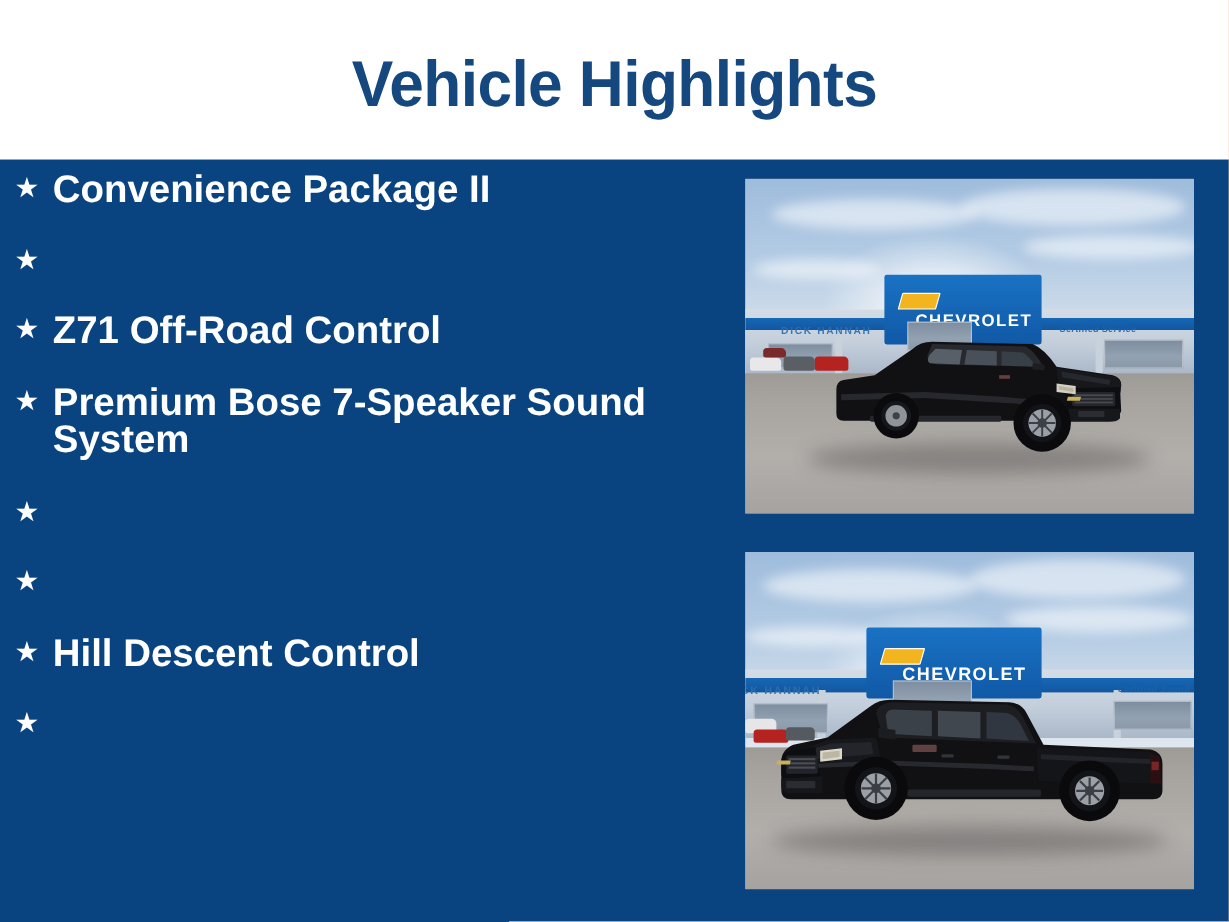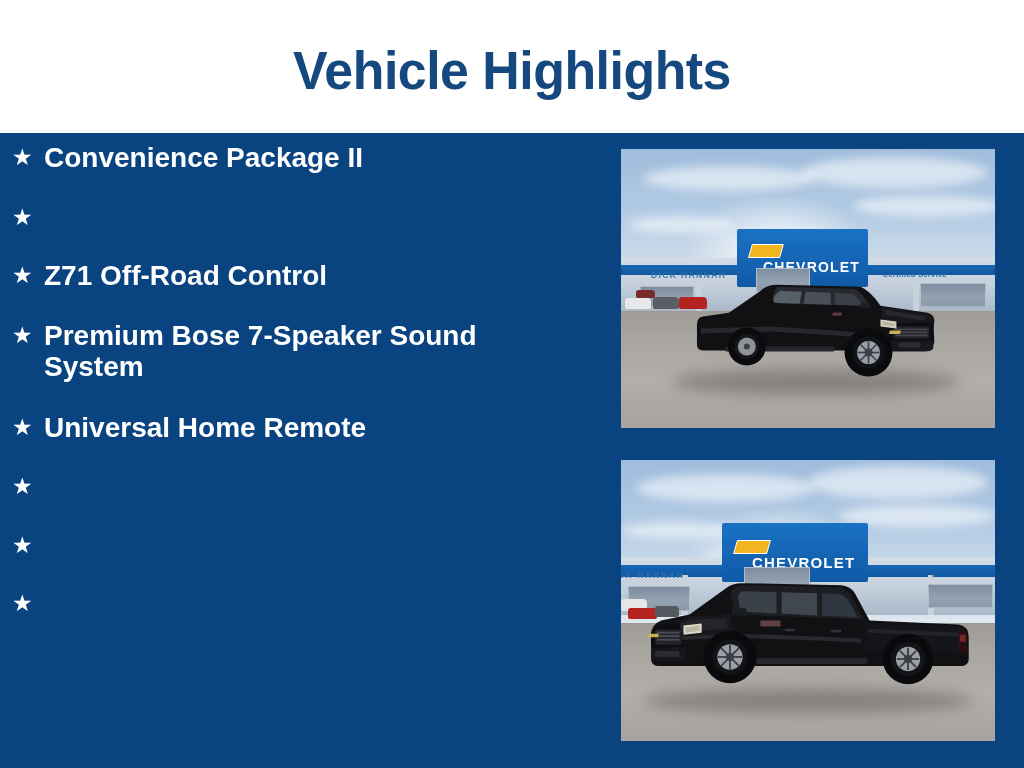--- a/index.html
+++ b/index.html
@@ -77,21 +77,21 @@
     color: #ffffff;
     font-size: 23px;
     line-height: 30px;
     text-align: left;
     font-family: "DejaVu Sans", sans-serif;
   }
   .highlight-label {
     flex: 1 1 auto;
     color: #ffffff;
     font-family: "Liberation Sans", sans-serif;
-    font-size: 28px;
+    font-size: 32px;
     font-weight: bold;
     line-height: 31px;
     letter-spacing: 0px;
     max-width: 510px;
   }
 
   
   .photo-frame {
     position: absolute;
     overflow: hidden;
@@ -237,29 +237,29 @@
         <span class="highlight-label">Z71 Off-Road Control</span>
       </li>
 
       <li class="highlight-item two-line">
         <span class="bullet-star">★</span>
         <span class="highlight-label">Premium Bose 7-Speaker Sound System</span>
       </li>
 
       <li class="highlight-item">
         <span class="bullet-star">★</span>
-        <span class="highlight-label">Universal Home Remote</span>
-      </li>
-
-      <li class="highlight-item">
-        <span class="bullet-star">★</span>
-      </li>
-
-      <li class="highlight-item">
-        <span class="bullet-star">★</span>
+      </li>
+
+      <li class="highlight-item">
+        <span class="bullet-star">★</span>
+      </li>
+
+      <li class="highlight-item">
+        <span class="bullet-star">★</span>
+        <span class="highlight-label">Hill Descent Control</span>
       </li>
 
       <li class="highlight-item">
         <span class="bullet-star">★</span>
       </li>
 
     </ul>
   </div>
 
   <div class="photo-frame" id="vehicle-photo-1">

